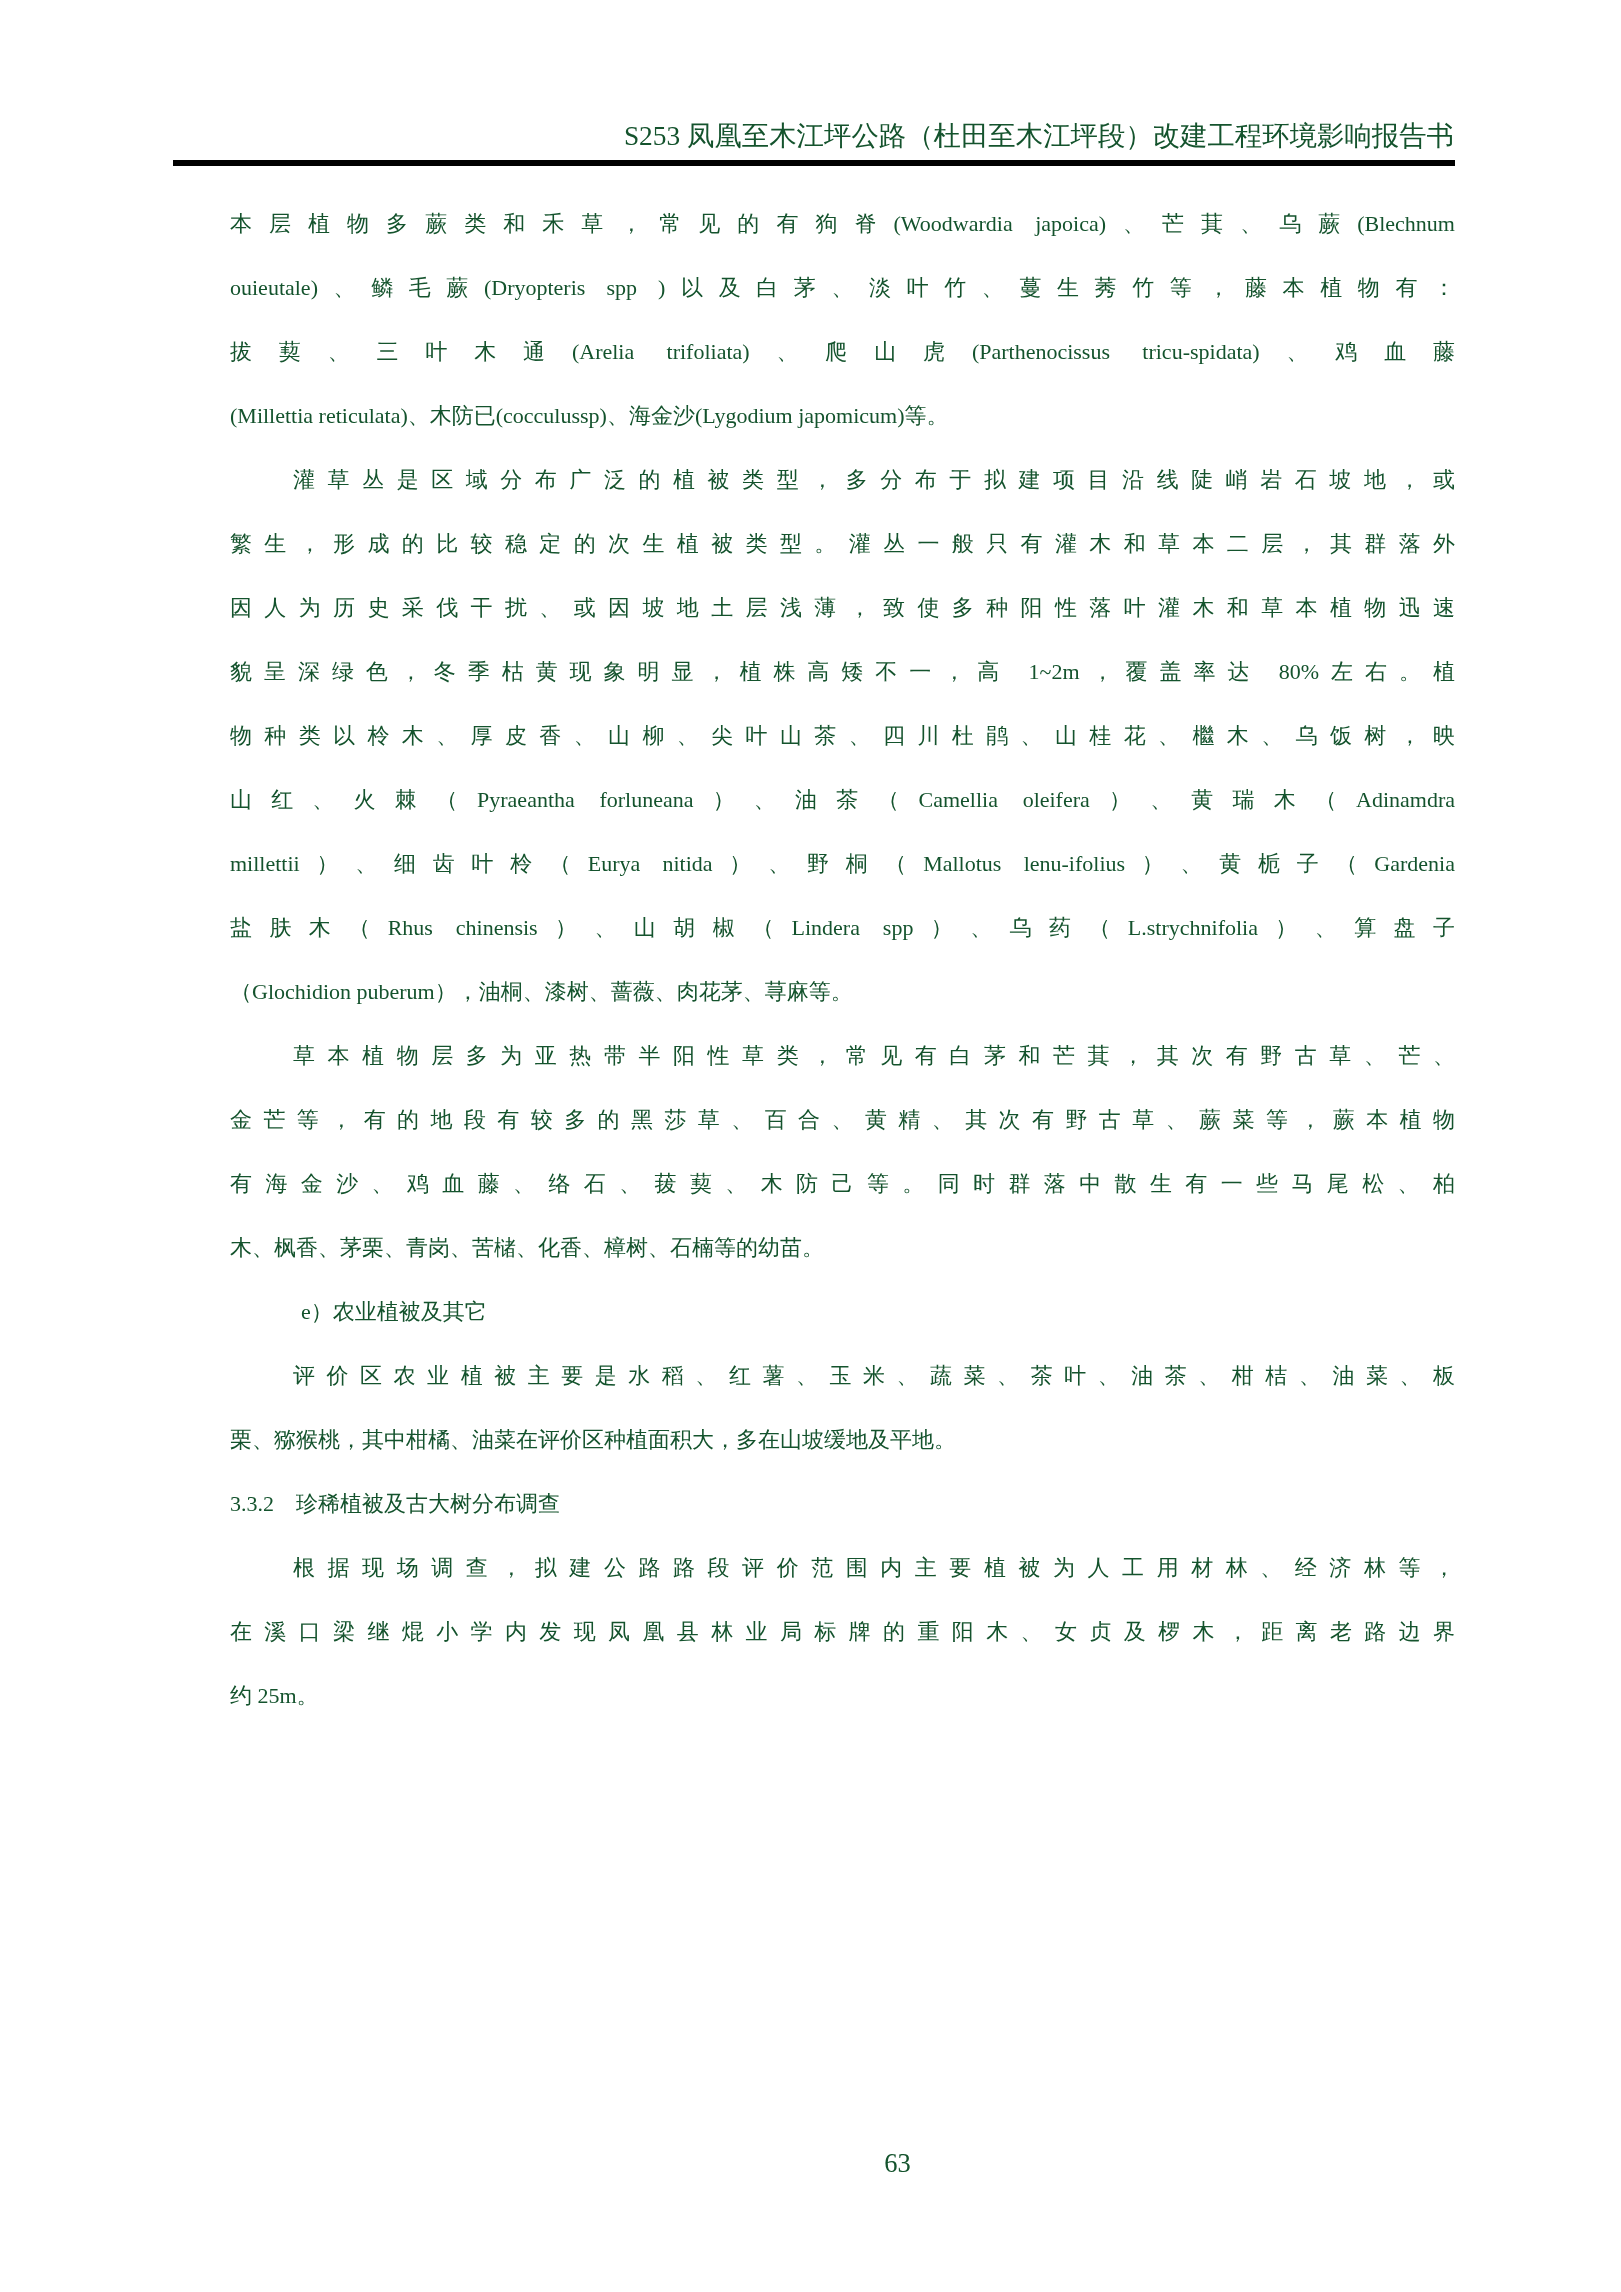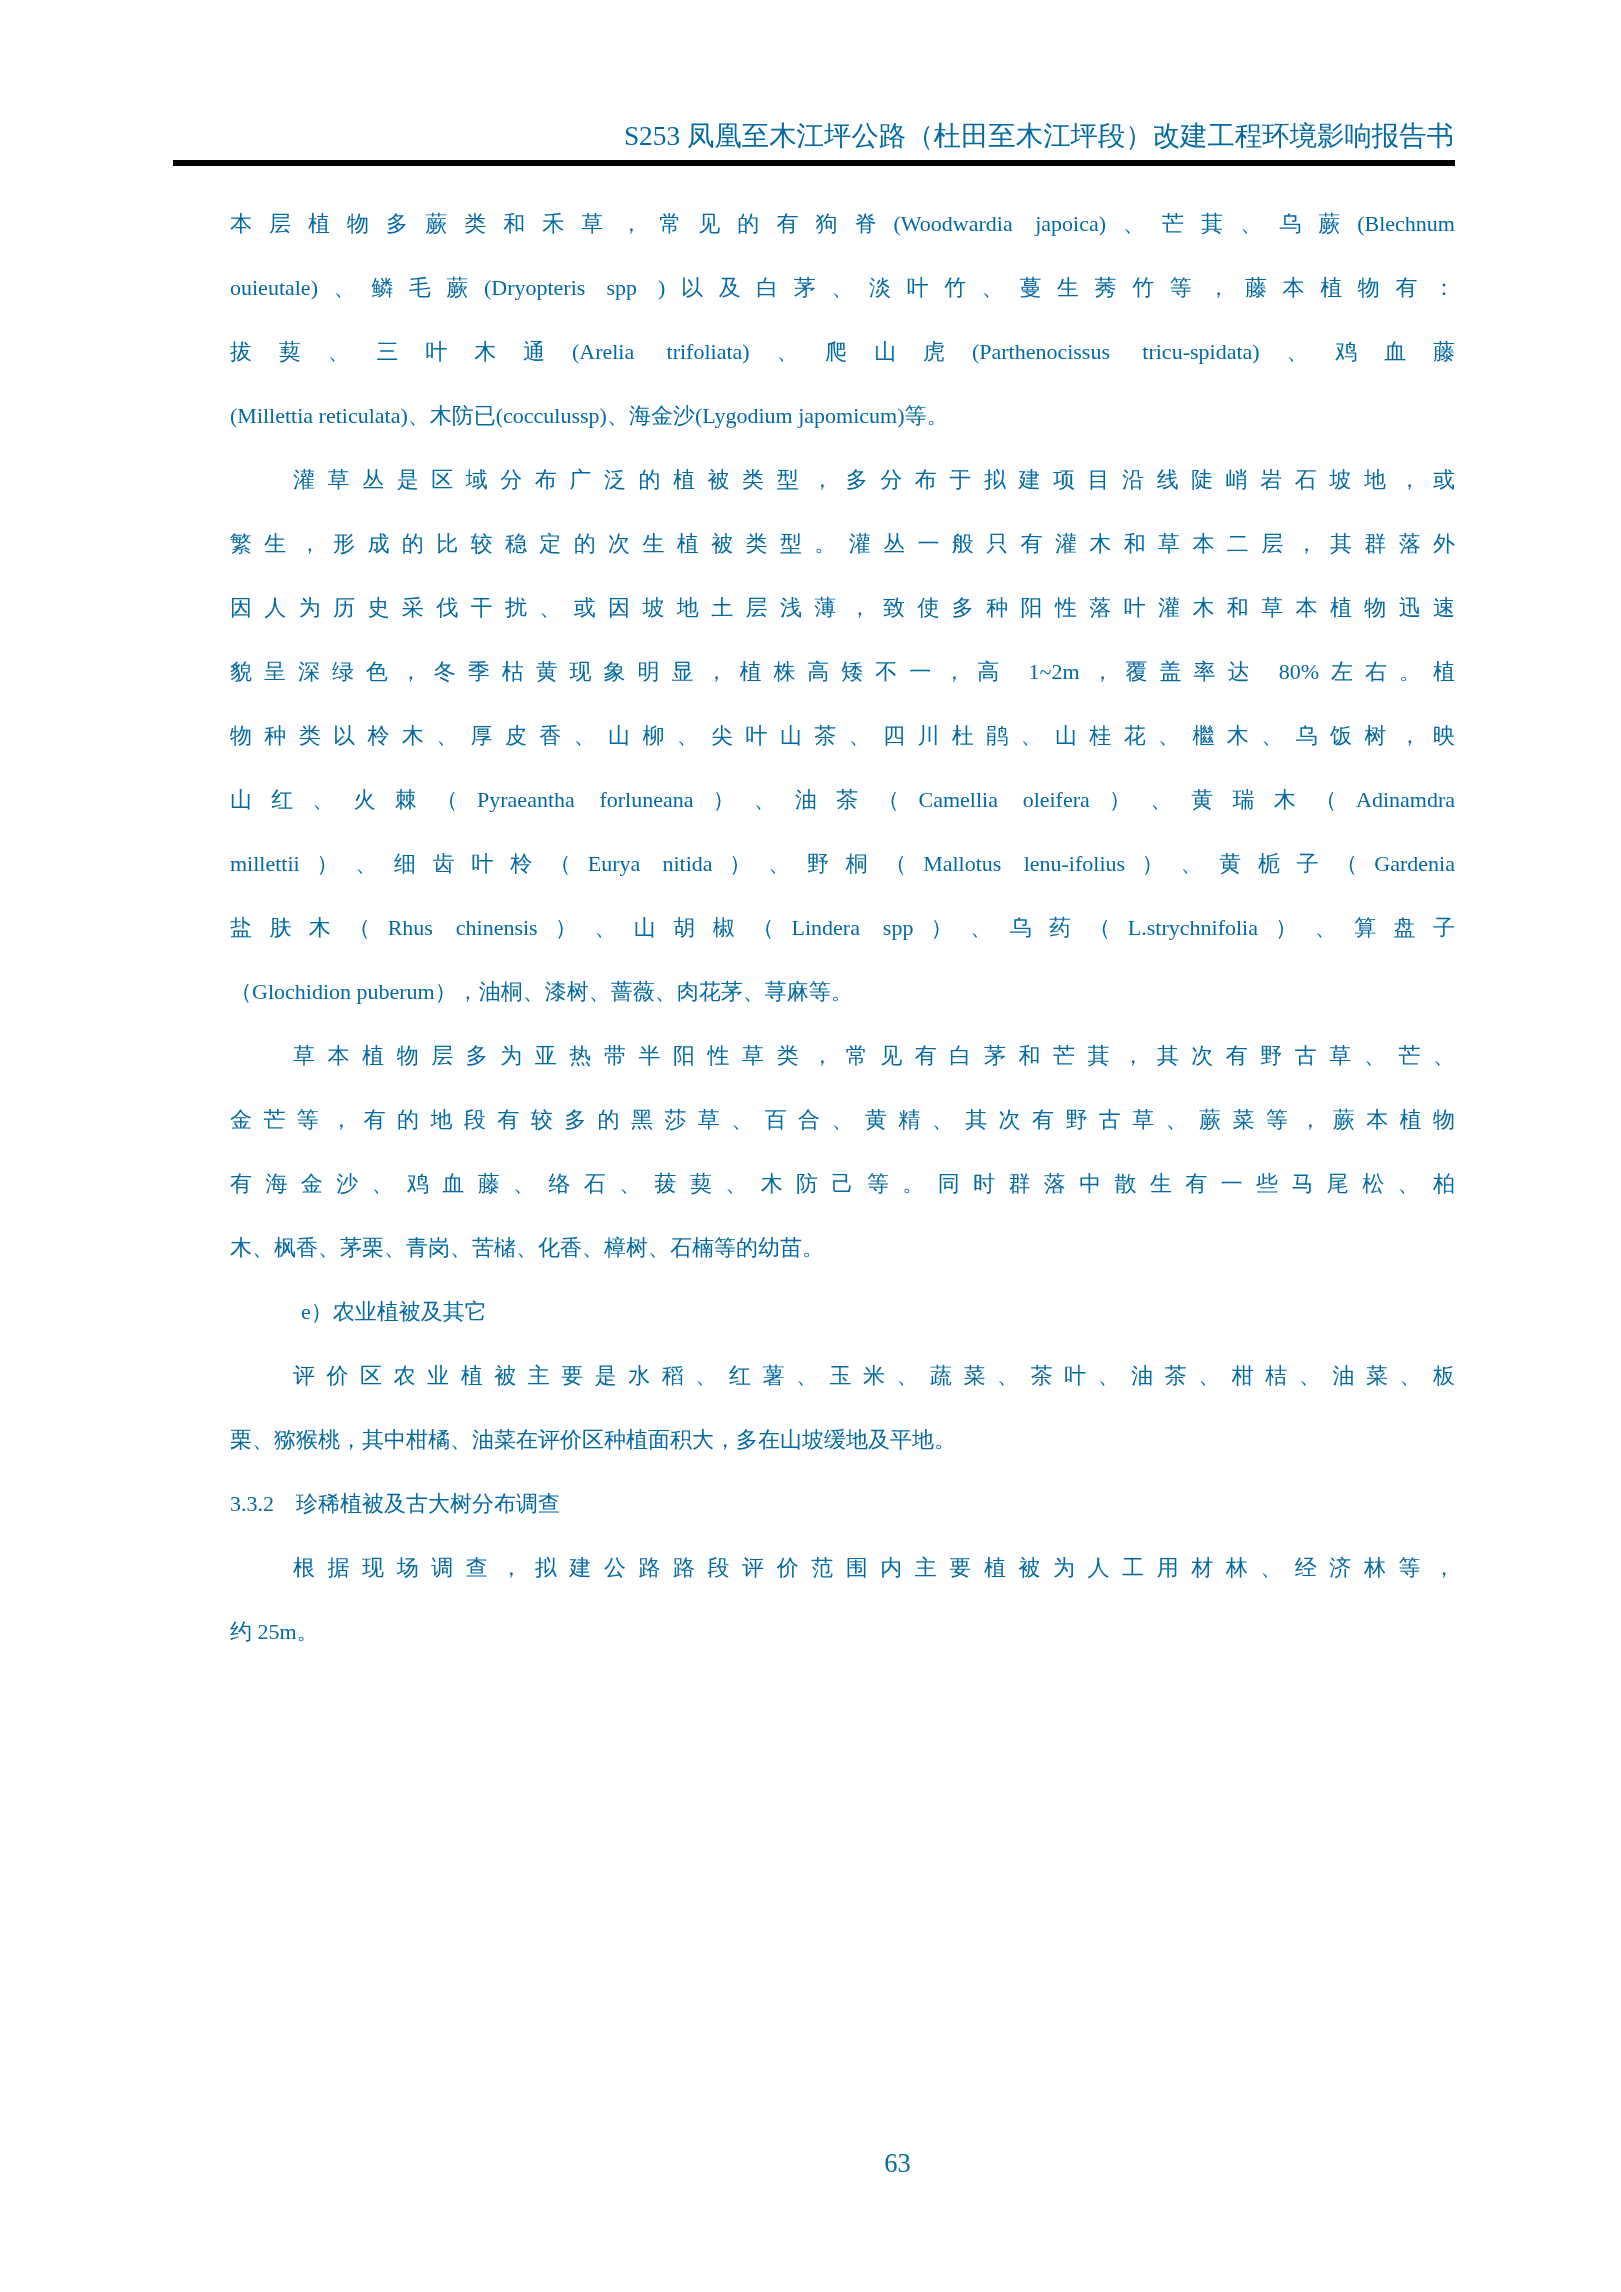--- a/index.html
+++ b/index.html
@@ -8,21 +8,21 @@
     background: #888;
   }
   .page {
     position: relative;
     width: 1621px;
     height: 2293px;
     margin: 0 auto;
     background: #ffffff;
     overflow: hidden;
     font-family: "Liberation Serif", "DejaVu Serif", serif;
-    color: #0369a1;
+    color: #14532d;
   }
   .header {
     position: absolute;
     top: 120px;
     left: 230px;
     width: 1224px;
     text-align: right;
     font-size: 27.4px;
     line-height: 33px;
     white-space: nowrap;
@@ -92,19 +92,20 @@
     <div class="ln">（Glochidion puberum），油桐、漆树、蔷薇、肉花茅、荨麻等。</div>
     <div class="ln p jf">草本植物层多为亚热带半阳性草类，常见有白茅和芒萁，其次有野古草、芒、</div>
     <div class="ln jf">金芒等，有的地段有较多的黑莎草、百合、黄精、其次有野古草、蕨菜等，蕨本植物</div>
     <div class="ln jf">有海金沙、鸡血藤、络石、菝葜、木防己等。同时群落中散生有一些马尾松、柏</div>
     <div class="ln">木、枫香、茅栗、青岗、苦槠、化香、樟树、石楠等的幼苗。</div>
     <div class="ln sub">e）农业植被及其它</div>
     <div class="ln p jf">评价区农业植被主要是水稻、红薯、玉米、蔬菜、茶叶、油茶、柑桔、油菜、板</div>
     <div class="ln">栗、猕猴桃，其中柑橘、油菜在评价区种植面积大，多在山坡缓地及平地。</div>
     <div class="ln sec">3.3.2　珍稀植被及古大树分布调查</div>
     <div class="ln p jf">根据现场调查，拟建公路路段评价范围内主要植被为人工用材林、经济林等，</div>
+    <div class="ln jf">在溪口梁继焜小学内发现凤凰县林业局标牌的重阳木、女贞及椤木，距离老路边界</div>
     <div class="ln">约 25m。</div>
   </div>
 
   <div class="footer">63</div>
 
 </div>
 
 
 </body></html>

